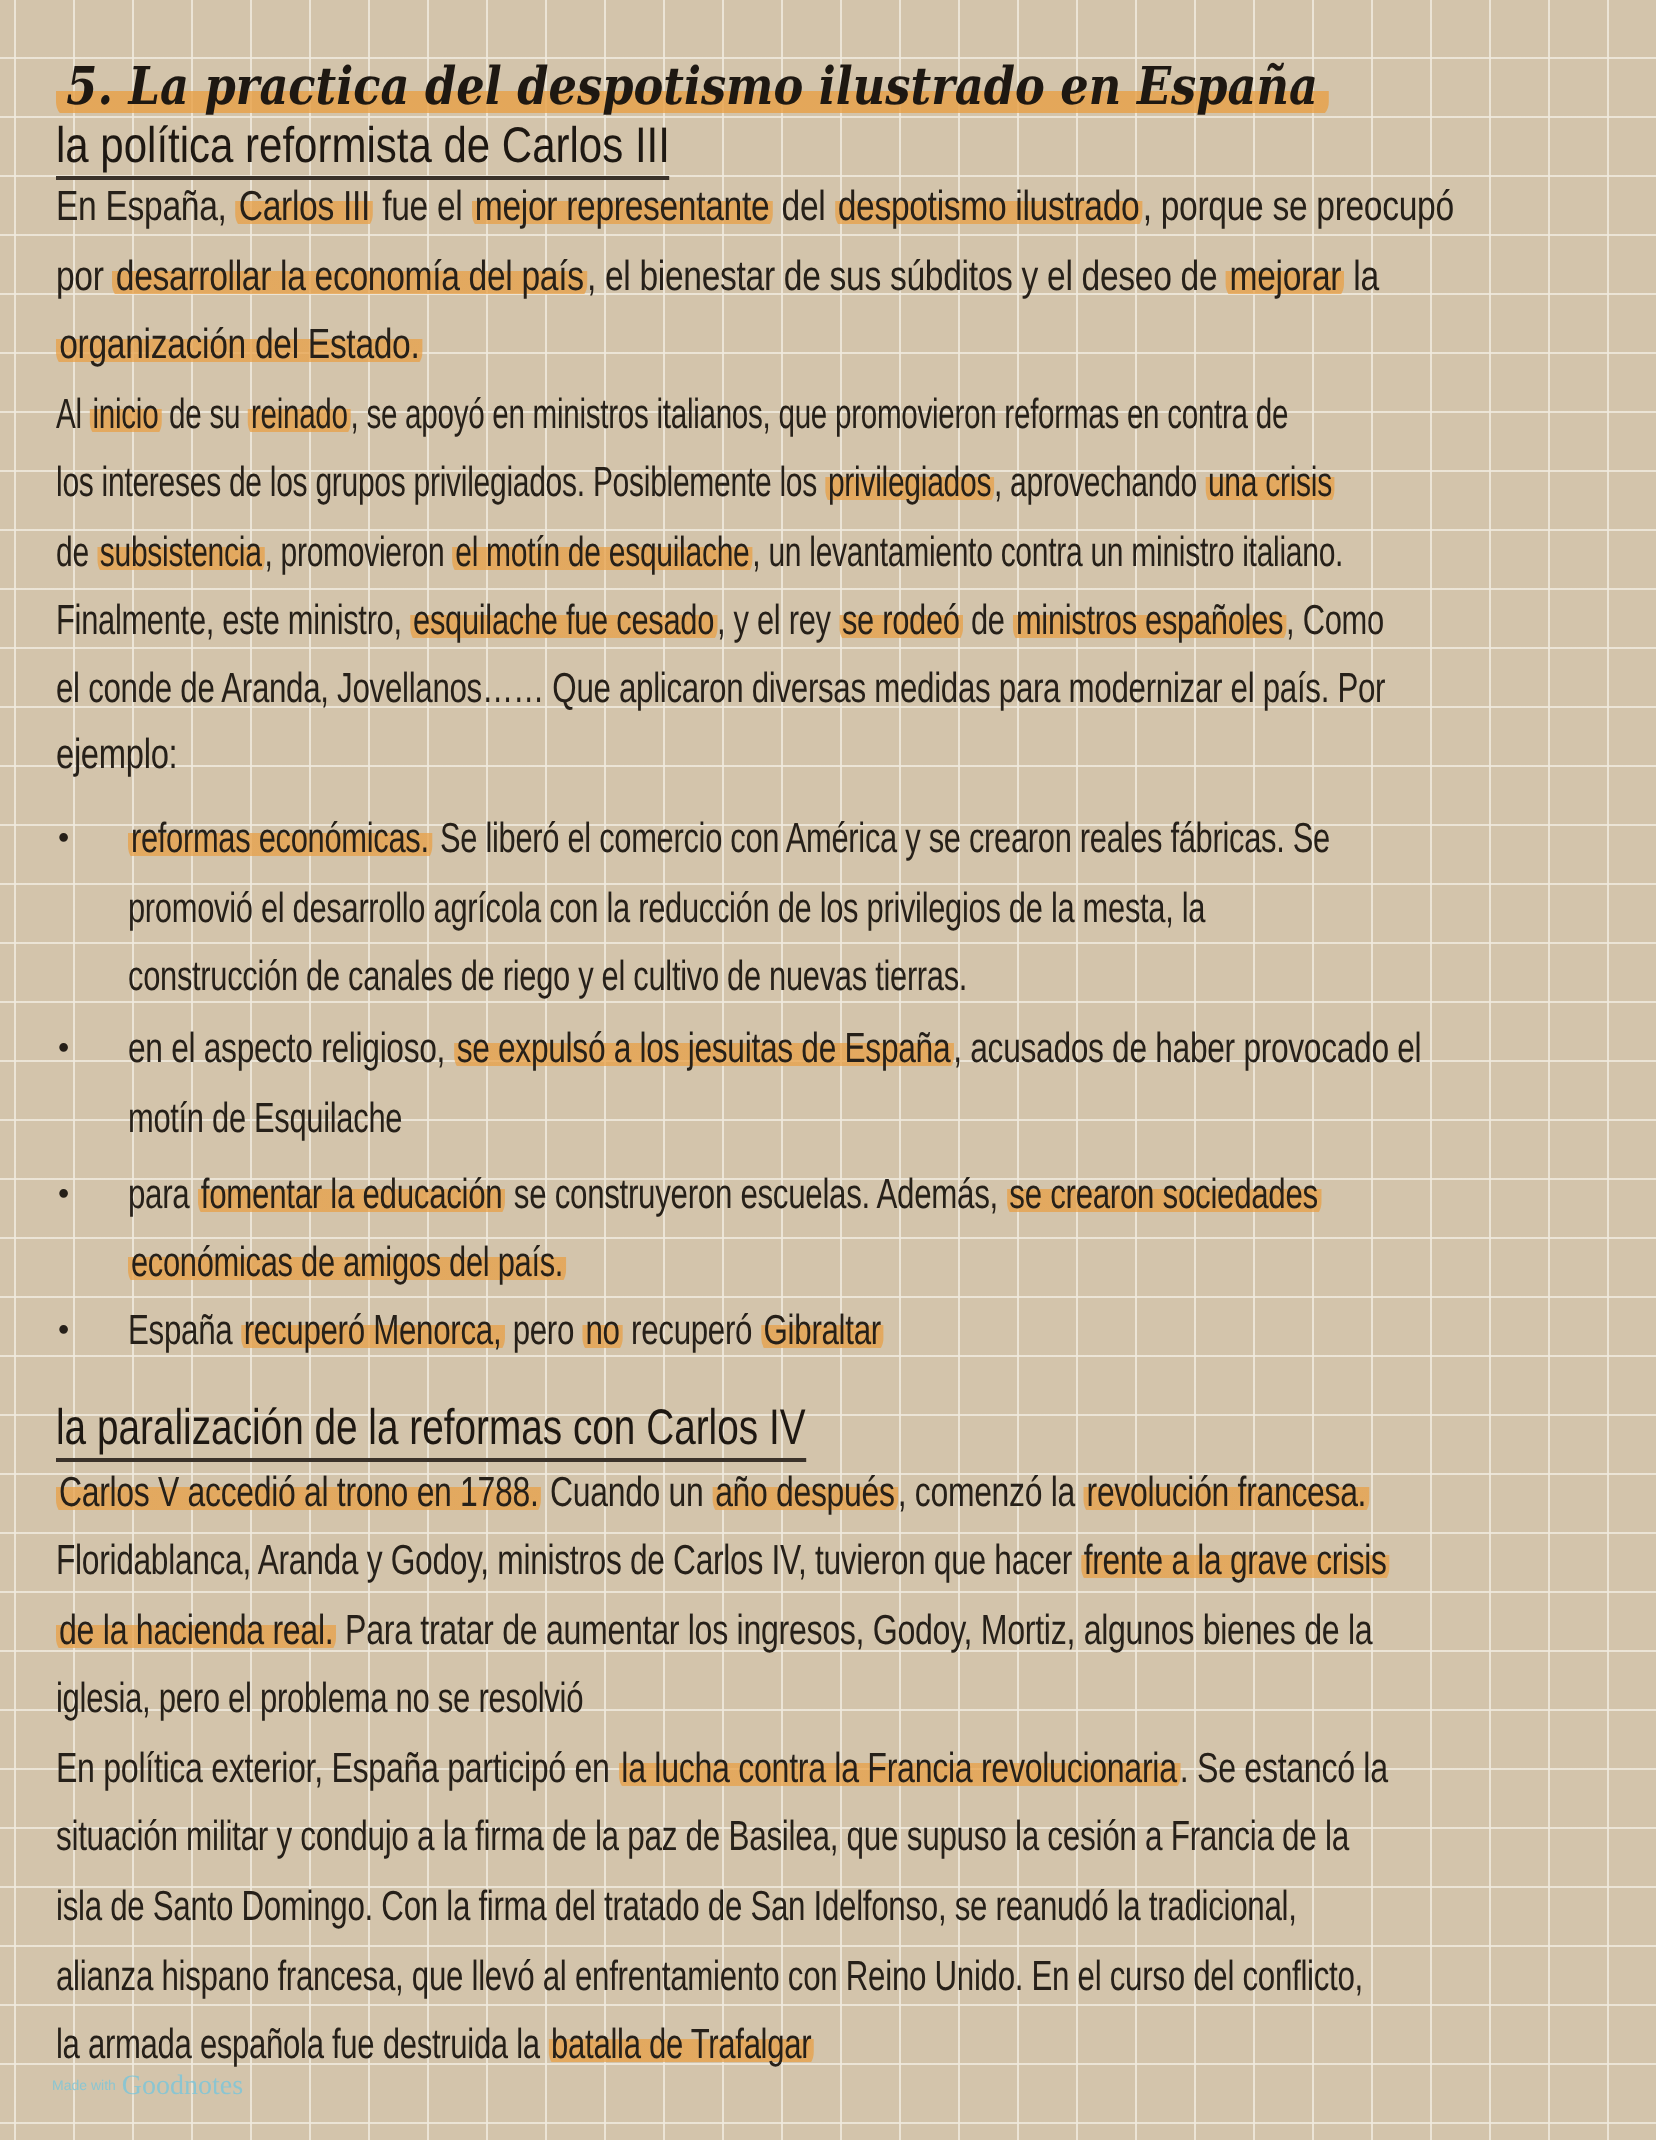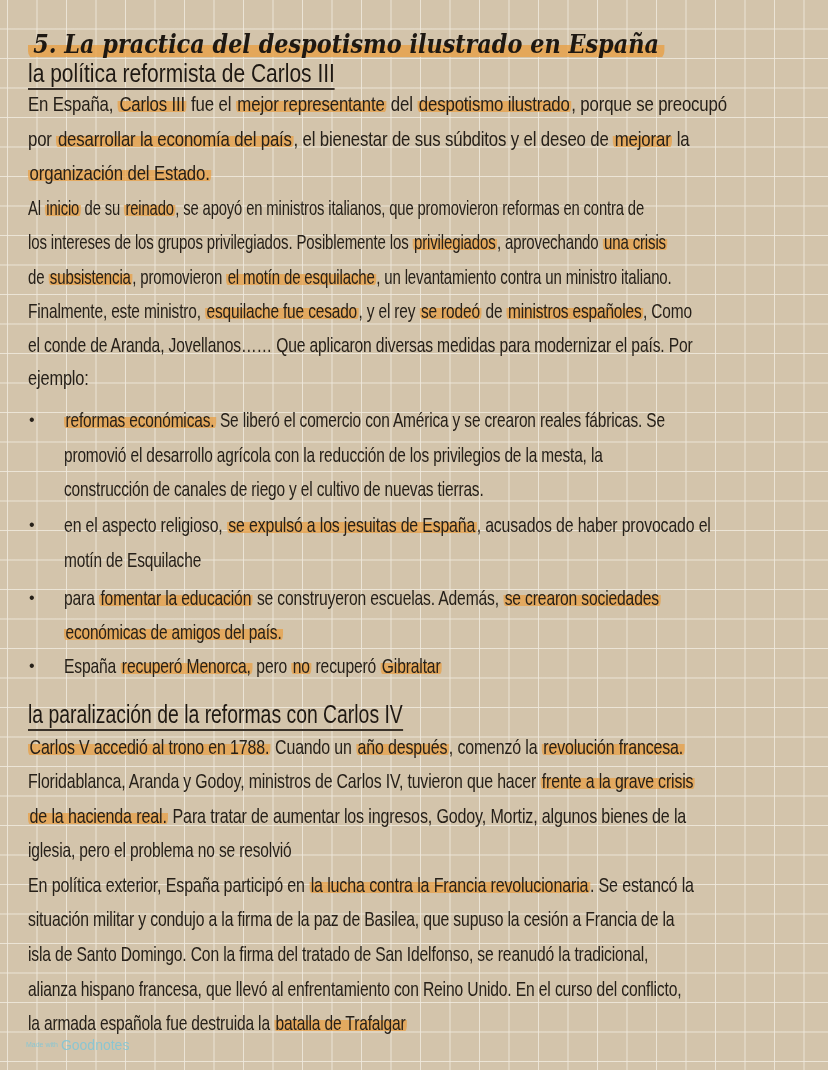--- a/index.html
+++ b/index.html
@@ -45,21 +45,21 @@
     color: #1e1812;
   }
   .bullet {
     position: absolute; left: 29px; font-size: 16px; line-height: 28px;
   }
   .watermark {
     position: absolute; left: 26px; top: 1035px; white-space: nowrap;
     color: #7fc6d8; opacity: 0.85;
   }
   .watermark .small { font-size: 7px; margin-right: 3px; vertical-align: middle; }
-  .watermark .brand { font-size: 14px; vertical-align: middle; }
+  .watermark .brand { font-size: 14px; vertical-align: middle; font-family: Liberation Serif, serif; }
 </style>
 </head>
 <body>
 
 <div class="title">
   <span class="hl">5. La practica del despotismo ilustrado en España</span>
 </div>
 
 <div class="subtitle" style="top:58px; transform:scaleX(0.84);">la política reformista de Carlos III</div>
 

